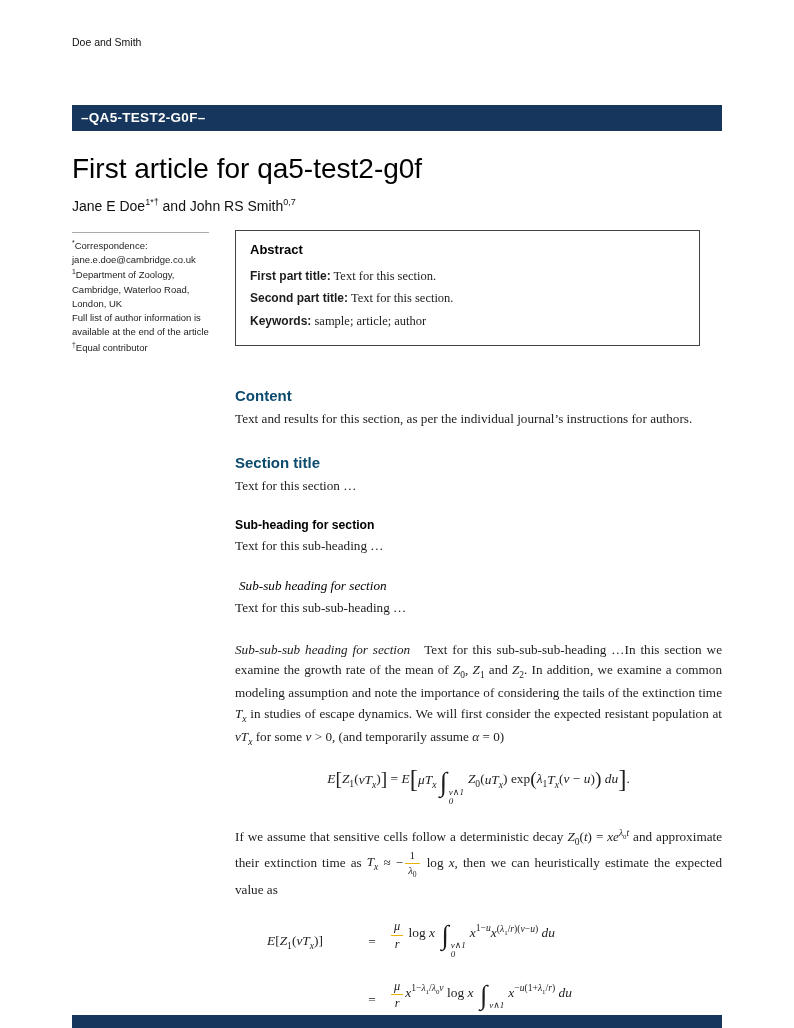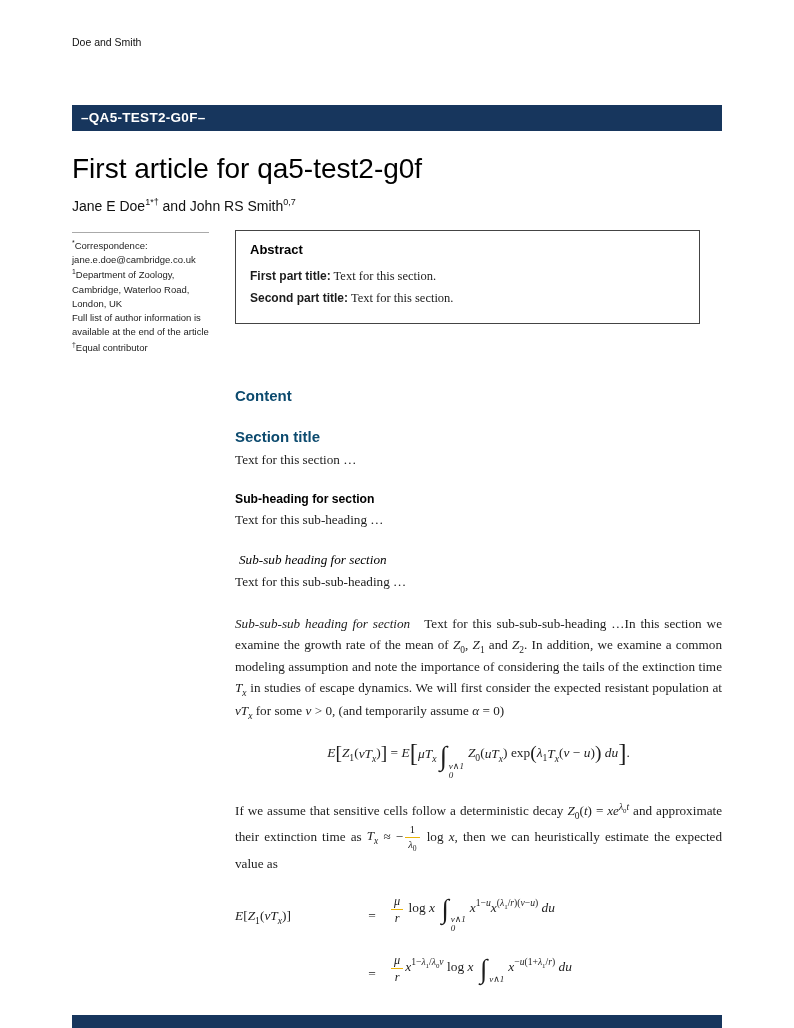--- a/index.html
+++ b/index.html
@@ -90,21 +90,21 @@
   .frac{display:inline-block;vertical-align:-0.85em;text-align:center;line-height:1.15;font-size:0.92em;margin:0 2px;}
   .frac .num{display:block;padding:0 3px 1px 3px;}
   .frac .den{display:block;border-top:1px solid #eab308;padding:1px 3px 0 3px;}
   .frac.small{font-size:0.8em;vertical-align:-0.7em;}
   .d1{font-style:normal;font-size:1.45em;vertical-align:-0.1em;}
   .d2{font-style:normal;font-size:1.85em;vertical-align:-0.15em;}
   sup{font-size:0.72em;}
   sub{font-size:0.72em;}
   .align{width:100%;border-collapse:collapse;margin:12px 0 0 0;font-size:13.4px;}
   .align td{padding:7px 0;vertical-align:middle;}
-  .align td.lhs{text-align:left;white-space:nowrap;width:120px;}
+  .align td.lhs{text-align:center;white-space:nowrap;width:120px;}
   .align td.rel{text-align:center;width:34px;}
   .align td.rhs{text-align:left;white-space:nowrap;}
   .align td.eqno{text-align:right;width:30px;font-style:normal;}
   .footer-bar{
     position:absolute;left:72px;right:72px;bottom:0;height:13px;
     background:#17365d;
   }
 </style>
 </head>
 <body>
@@ -127,26 +127,31 @@
     <div class="abstract-box">
       <div class="abstract-heading">Abstract</div>
       <div class="abstract-item">
         <b>First part title:</b>
         <span>Text for this section.</span>
       </div>
       <div class="abstract-item">
         <b>Second part title:</b>
         <span>Text for this section.</span>
       </div>
+      <div class="abstract-item">
+        <b>Keywords:</b>
+        <span>sample; article; author</span>
+      </div>
     </div>
   </div>
 
   <main class="content">
 
     <div class="h-main" style="margin-top:0">Content</div>
+    <p class="first">Text and results for this section, as per the individual journal’s instructions for authors.</p>
 
     <div class="h-main">Section title</div>
     <p>Text for this section …</p>
 
     <div class="h-sub">Sub-heading for section</div>
     <p>Text for this sub-heading …</p>
 
     <div class="h-subsub">Sub-sub heading for section</div>
     <p>Text for this sub-sub-heading …</p>
 

